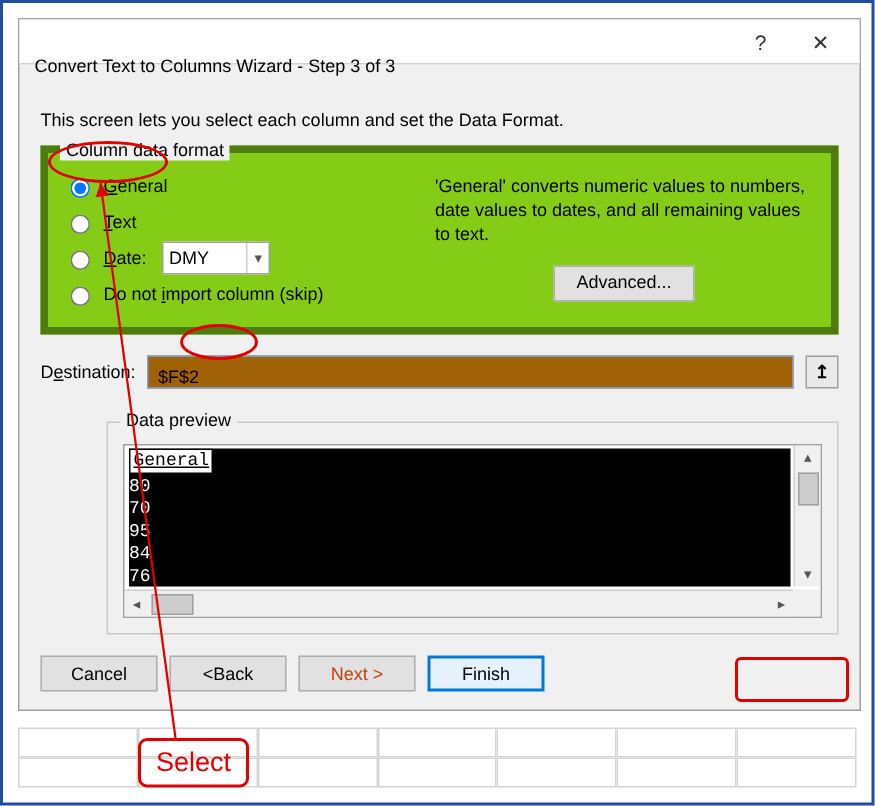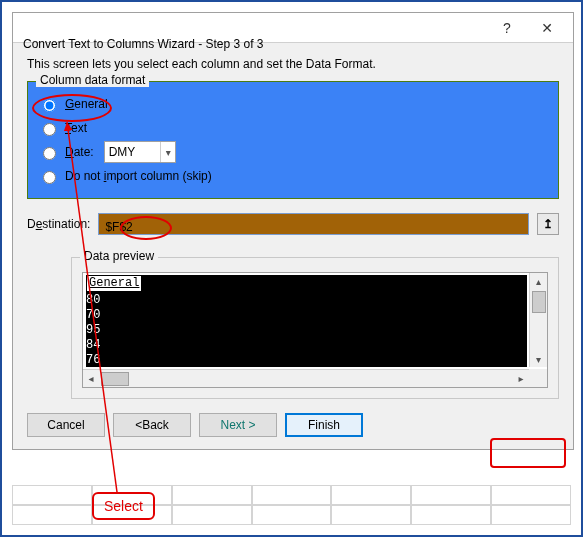--- a/index.html
+++ b/index.html
@@ -25,27 +25,27 @@
     background: #fff;
     border-bottom: 1px solid #d0d0d0;
     height: 30px;
     padding: 0 6px 0 10px;
   }
   .titlebar .title { flex: 1; font-size: 12px; margin-top: 32px; }
   .titlebar .tbtn {
     width: 40px; height: 28px; display: flex; align-items: center; justify-content: center;
     color: #333; font-size: 14px;
   }
-  .body { padding: 10px 14px 12px 14px; }
+  .body { padding: 26px 14px 12px 14px; }
   .instr { margin: 4px 0 10px 0; }
   .grp {
-    border: 1px solid #4d7c0f;
+    border: 5px solid #4d7c0f;
     padding: 10px 10px 10px 10px;
     position: relative;
-    background: #3b82f6;
+    background: #84cc16;
   }
   .grp-label {
     position: absolute; top: -9px; left: 8px;
     background: #f0f0f0; padding: 0 4px;
   }
   .grp-row { display: flex; gap: 12px; }
   .radios { width: 230px; }
   .radio-row {
     display: flex; align-items: center; gap: 6px;
     height: 24px;
@@ -62,21 +62,21 @@
     flex: 1; padding: 4px 2px 0 6px;
     font-size: 12px; line-height: 1.35;
   }
   .adv-row { text-align: center; margin-top: 12px; }
   .btn {
     display: inline-flex; align-items: center; justify-content: center;
     height: 24px; padding: 0 14px;
     background: #e1e1e1; border: 1px solid #adadad;
     font-size: 12px; min-width: 78px;
   }
-  .btn.disabled { color: #0f766e; }
+  .btn.disabled { color: #c2410c; }
   .btn.primary { border: 2px solid #0078d7; background: #e5f1fb; }
   .dest-row { display: flex; align-items: center; gap: 8px; margin-top: 14px; }
   .dest-row .u { text-decoration: underline; }
   .dest-input {
     flex: 1; height: 22px; border: 1px solid #7a9ccf;
     background: #a16207; padding: 0 6px; display: flex; align-items: flex-end;
   }
   .ref-btn {
     width: 22px; height: 22px; border: 1px solid #a0a0a0;
     display: flex; align-items: center; justify-content: center;
@@ -124,21 +124,21 @@
   .anno-circle {
     position:absolute; border:2px solid #e20000; border-radius:50%;
     pointer-events:none;
   }
   .anno-rect {
     position:absolute; border:2px solid #e20000; border-radius:4px;
     pointer-events:none;
   }
   .anno-box {
     position:absolute; border:2px solid #e20000; border-radius:6px;
-    color:#e20000; font-size:14px; padding:4px 10px;
+    color:#e20000; font-size:18px; padding:4px 10px;
     background: transparent;
   }
   svg.anno-line { position:absolute; pointer-events:none; }
 </style>
 </head>
 <body>
 
 <div class="dialog">
   <div class="titlebar">
     <div class="title">Convert Text to Columns Wizard - Step 3 of 3</div>
@@ -164,20 +164,29 @@
             <input type="radio" style="">
             <label><span class="u">D</span>ate:</label>
             <div class="date-select">
               <span>DMY</span>
               <span class="chev">▾</span>
             </div>
           </div>
           <div class="radio-row">
             <input type="radio" style="">
             <label>Do not <span class="u">i</span>mport column (skip)</label>
+          </div>
+        </div>
+        <div class="desc-area">
+          <div>'General' converts numeric values to numbers, date values to dates, and all remaining values to text.</div>
+          <div class="adv-row">
+            <div class="btn">
+                <span class="u">A</span>
+                <span>dvanced...</span>
+              </div>
           </div>
         </div>
       </div>
     </div>
 
     <div class="dest-row">
       <span>D<span class="u">e</span>stination:</span>
       <div class="dest-input">
         <span>$F$2</span>
       </div>

